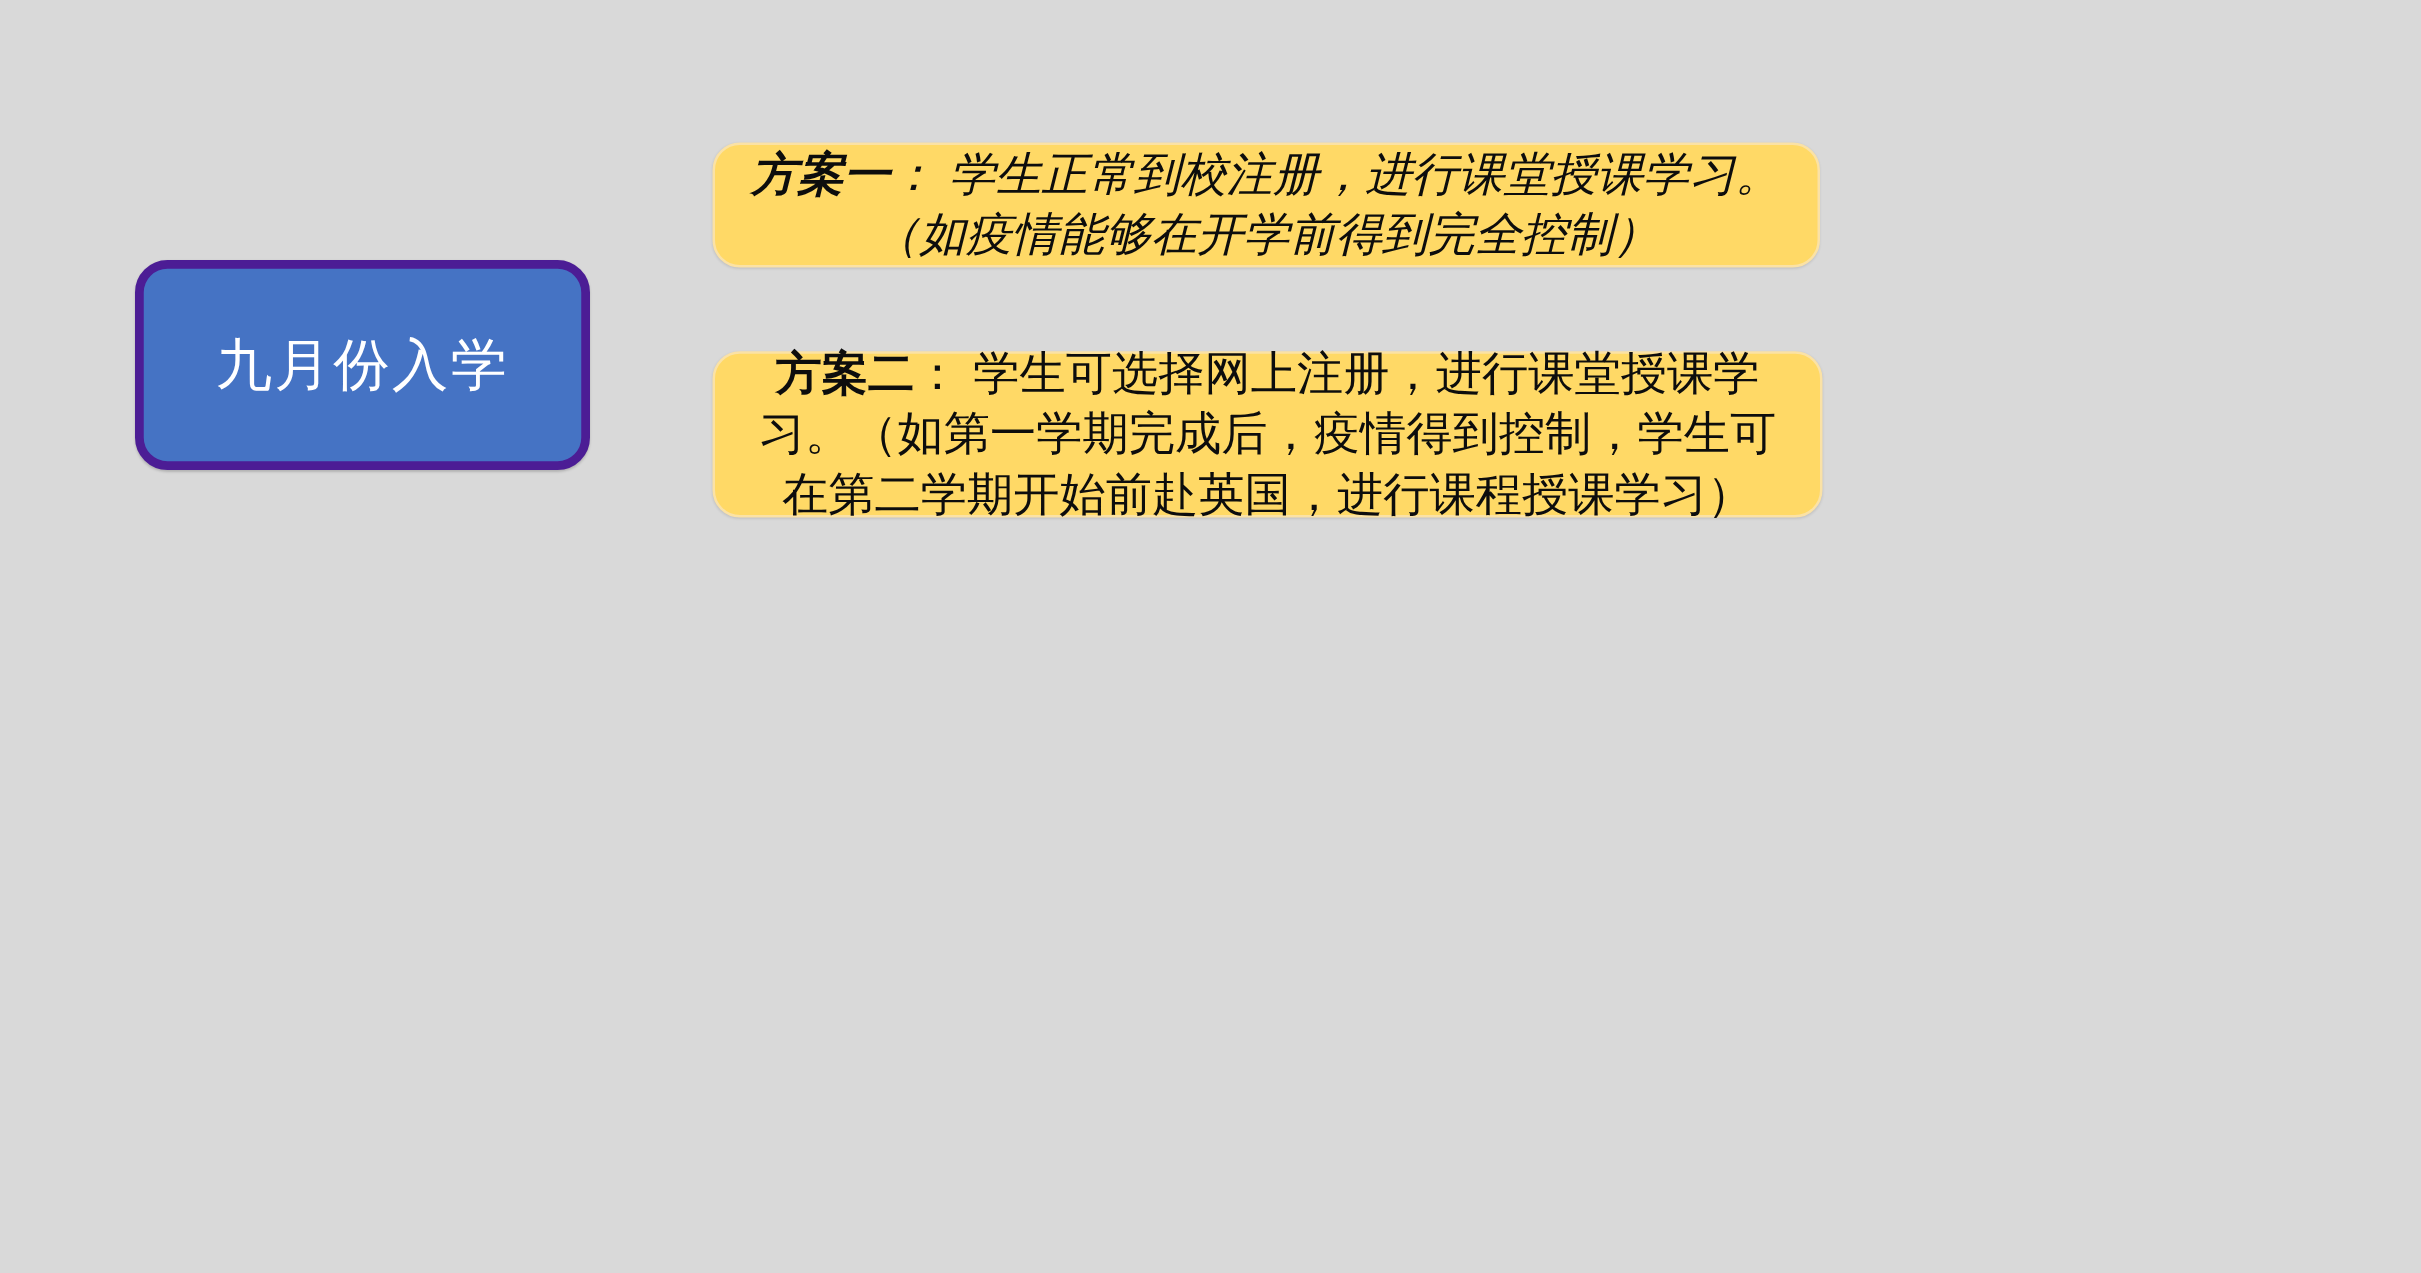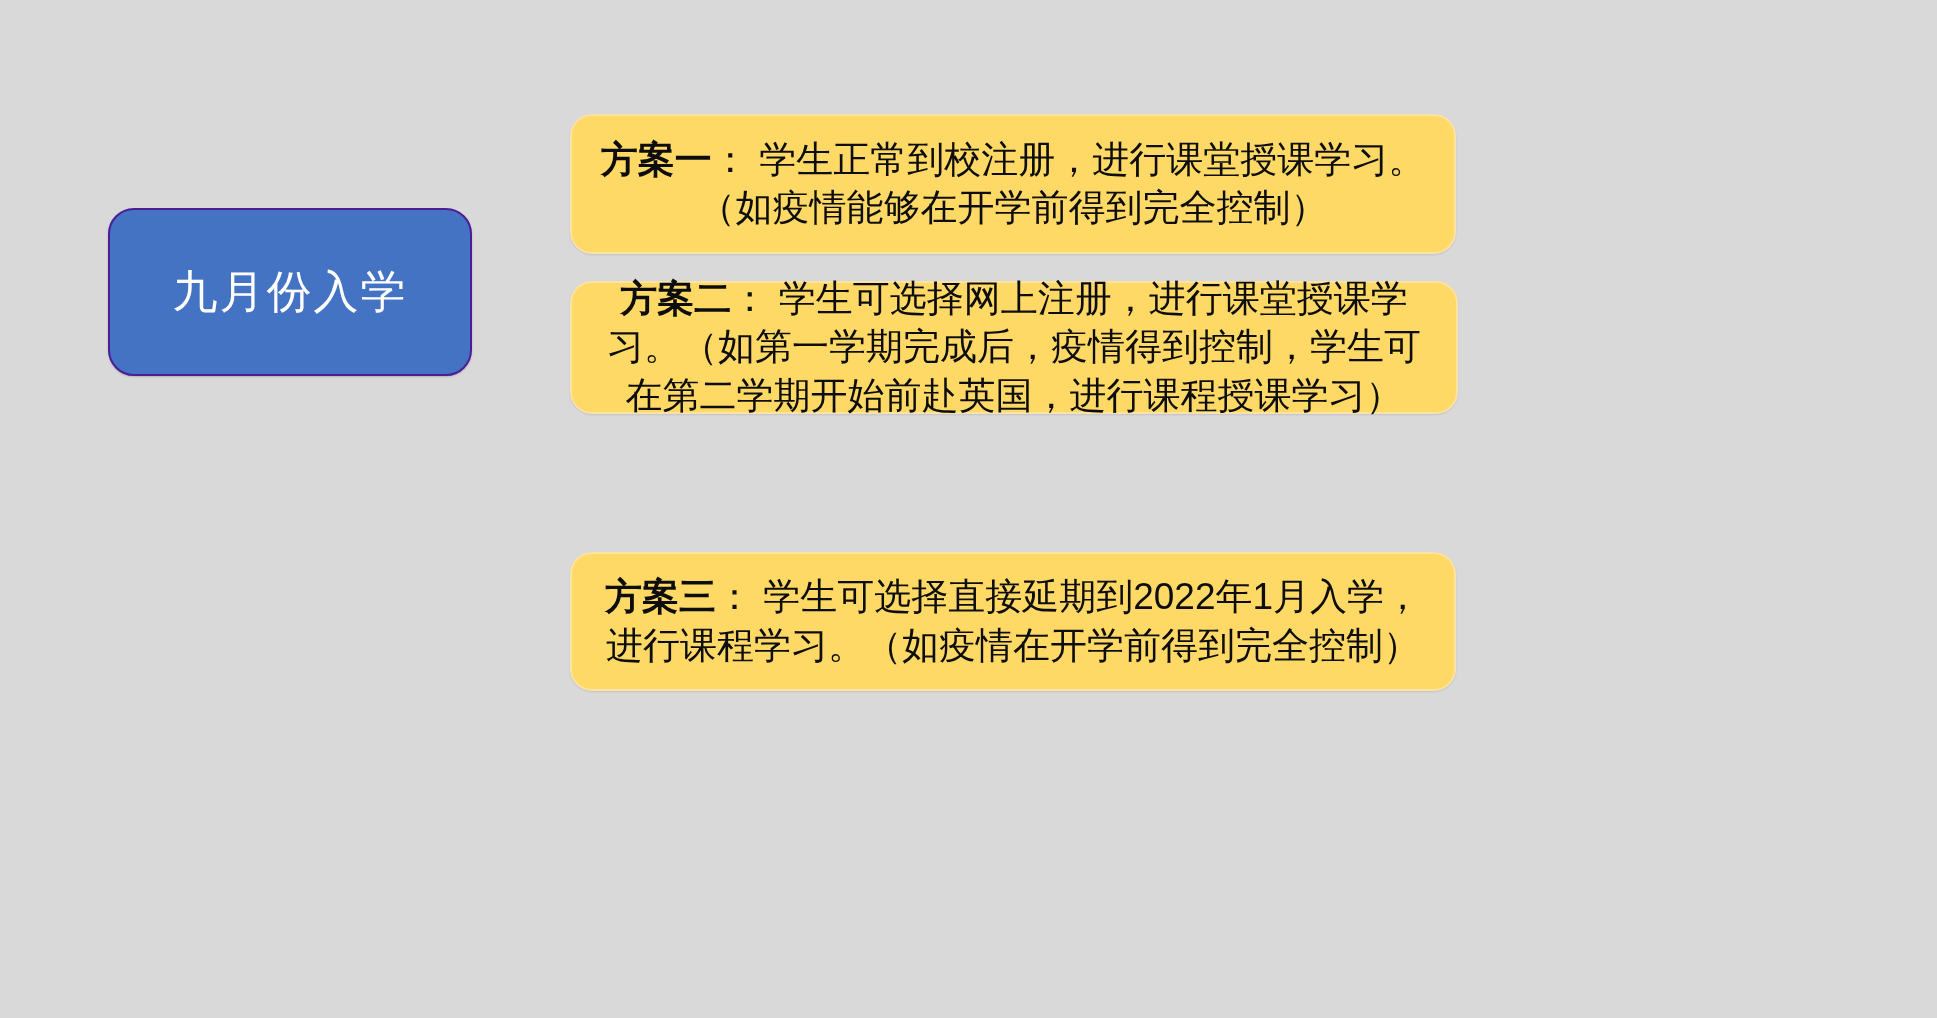--- a/index.html
+++ b/index.html
@@ -17,21 +17,21 @@
   #canvas {
     position: relative;
     width: 1937px;
     height: 1018px;
   }
 
   
   .intake-box {
     position: absolute;
     background: #4573c4;
-    border: 2px solid #4c1d95;
+    border: 7px solid #4c1d95;
     border-radius: 26px;
     box-sizing: border-box;
     display: flex;
     align-items: center;
     justify-content: center;
     box-shadow: 0 1px 2px rgba(0,0,0,0.18);
   }
   .intake-label {
     color: #ffffff;
     font-size: 45px;
@@ -63,21 +63,21 @@
     word-break: break-all;
   }
   .plan-text .plan-title {
     font-weight: bold;
   }
 
   
   #intake-september { left: 108px;  top: 208px; width: 364px;  height: 168px; }
   #intake-january   { left: 118px;  top: 536px; width: 360px;  height: 160px; }
 
-  #plan-one   { left: 570px; top: 114px; width: 886px; height: 140px; }
+  #plan-one   { left: 570px; top: 114px; width: 886px; height: 100px; font-style: italic; }
   #plan-two   { left: 570px; top: 281px; width: 888px; height: 133px; }
   #plan-three { left: 570px; top: 552px; width: 886px; height: 139px; }
 </style>
 </head>
 <body>
 
 <div id="canvas">
 
   <div class="intake-box" id="intake-september">
     <span class="intake-label">九月份入学</span>
@@ -89,19 +89,14 @@
       <span class="plan-title">方案一</span><span>：</span><span> 学生正常到校注册，进行课堂授课学习。（如疫情能够在开学前得到完全控制）</span>
     </div>
   </div>
 
   <div class="plan-box" id="plan-two">
     <div class="plan-text">
       <span class="plan-title">方案二</span><span>：</span><span> 学生可选择网上注册，进行课堂授课学习。（如第一学期完成后，疫情得到控制，学生可在第二学期开始前赴英国，进行课程授课学习）</span>
     </div>
   </div>
 
-  <div class="plan-box" id="plan-three">
-    <div class="plan-text">
-      <span class="plan-title">方案三</span><span>：</span><span> 学生可选择直接延期到2022年1月入学，进行课程学习。（如疫情在开学前得到完全控制）</span>
-    </div>
-  </div>
 
 </div>
 
 </body></html>

